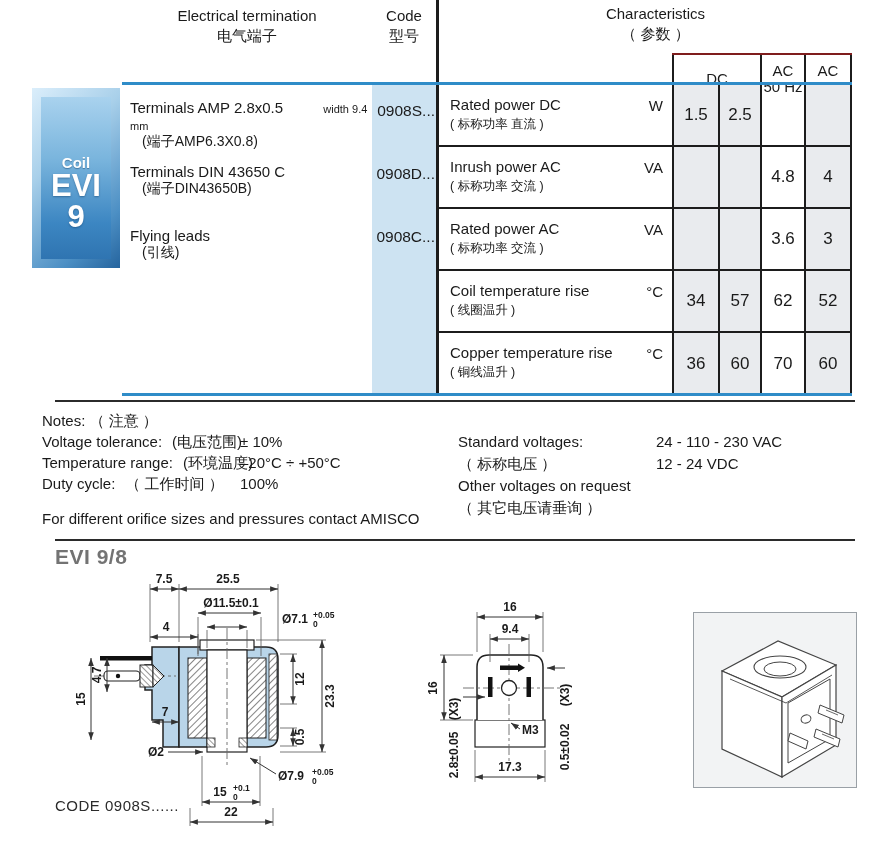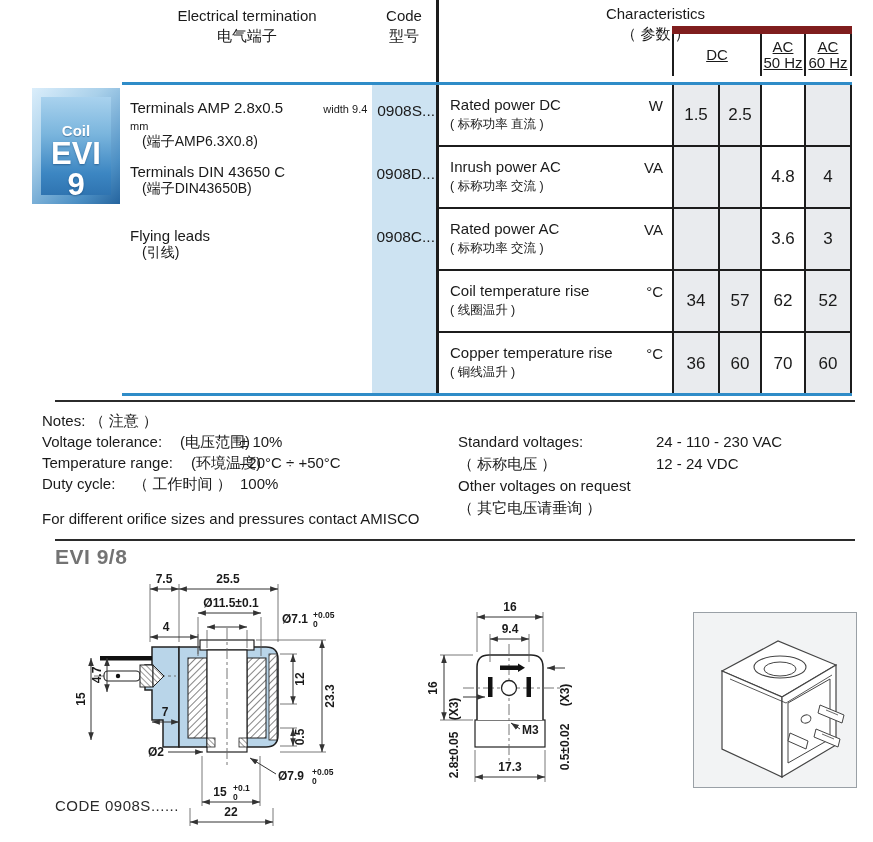--- a/index.html
+++ b/index.html
@@ -10,34 +10,34 @@
   }
   .abs { position:absolute; }
 
   
   .hdr { text-align:center; font-size:15px; line-height:20px; }
   .hdr .zh { font-size:15px; }
   .hdr-termination { left:122px; top:6px; width:250px; }
   .hdr-code { left:370px; top:6px; width:68px; }
   .hdr-chars { left:448px; top:4px; width:415px; }
 
-  .subhdr { left:672px; top:26px; width:180px; height:50px; display:flex; border-top:8px solid #7f1d1d;text-decoration:underline; }
+  .subhdr { left:672px; top:53px; width:180px; height:50px; display:flex; border-top:2px solid #7f1d1d; }
   .subcell { display:flex; flex-direction:column; align-items:center; justify-content:center;
              font-size:15px; line-height:16px; border-left:2px solid #1c1c1c; }
   .sub-dc   { width:88px; }
   .sub-ac50 { width:44px; }
   .sub-ac60 { width:48px; border-right:2px solid #1c1c1c; }
 
   .vline-main { left:436px; top:0; width:3px; height:395px; background:#1c1c1c; }
   .blue-line { background:#2f8cc8; height:3px; width:730px; left:122px; }
   .blue-top { top:82px; }
   .blue-bottom { top:393px; }
 
   
-  .badge { left:32px; top:88px; width:88px; height:116px; padding:9px;
+  .badge { left:32px; top:88px; width:88px; height:180px; padding:9px;
            background:linear-gradient(135deg,#dbeefb 0%,#a9d0ea 35%,#4c8fc4 78%,#25649e 100%); }
   .badge-inner { width:100%; height:100%; display:flex; flex-direction:column; align-items:center;
                  justify-content:center; padding-top:30px;
                  background:linear-gradient(180deg,#a9d2ee 0%,#7ab5dd 38%,#3c86c2 78%,#2f74b1 100%); }
   .b-coil { color:#fff; font-size:15px; font-weight:bold; text-shadow:0 1px 1px rgba(0,40,80,.4); }
   .b-evi  { color:#fff; font-size:31px; font-weight:bold; line-height:30px; text-shadow:0 1px 2px rgba(0,40,80,.4); }
   .b-9    { color:#fff; font-size:31px; font-weight:bold; line-height:32px; text-shadow:0 1px 2px rgba(0,40,80,.4); }
 
   
   .term-item { left:130px; width:242px; }
@@ -58,21 +58,21 @@
            display:flex; align-items:center; justify-content:center; font-size:17px; }
   .c-last { border-right:2px solid #1c1c1c; }
   .rb-none { border-bottom:none; }
   .shade { background:#e9ebee; }
 
   
   .rule { height:2px; background:#2b2b2b; left:55px; width:800px; }
   .rule1 { top:400px; } .rule2 { top:539px; }
   .notes-left { left:42px; top:412px; width:400px; font-size:15px; }
   .n-row { display:flex; height:21px; align-items:baseline; }
-  .n-label { width:198px; display:inline-flex; gap:18px; white-space:nowrap; }
+  .n-label { width:198px; display:inline-flex; gap:10px; white-space:nowrap; }
   .n-footer { margin-top:14px; font-size:15px; }
   .notes-right { left:458px; top:433px; width:400px; font-size:15px; }
   .nr-row { display:flex; height:22px; align-items:baseline; }
   .nr-label { width:198px; white-space:nowrap; }
 
   
   .evi-title { left:55px; top:545px; font-size:21px; font-weight:bold; color:#737373; letter-spacing:0.5px; }
   .sec-svg { left:50px; top:570px; }
   .top-svg { left:413px; top:592px; }
   .iso-panel { left:693px; top:612px; width:164px; height:176px; background:#f2f3f4; border:1px solid #9aa0a6; }

